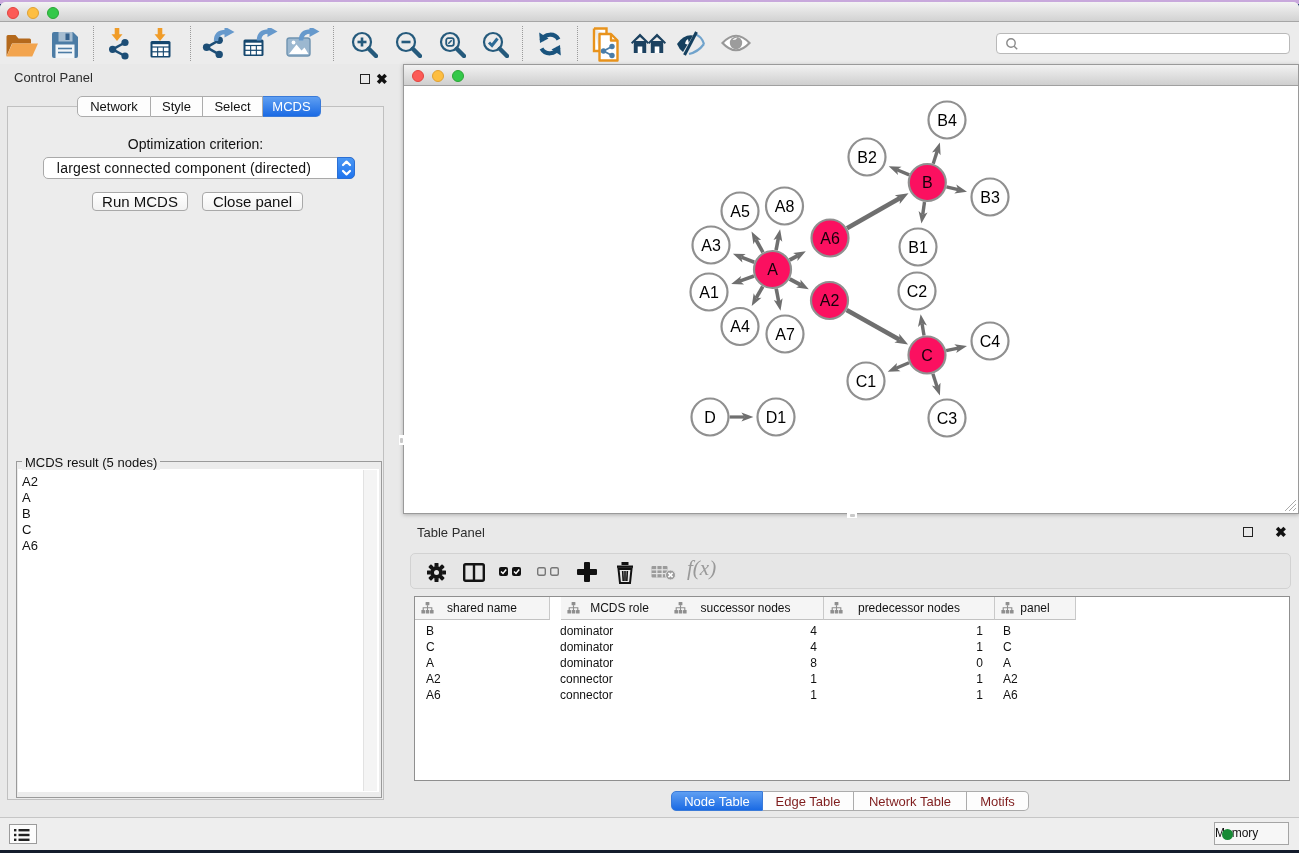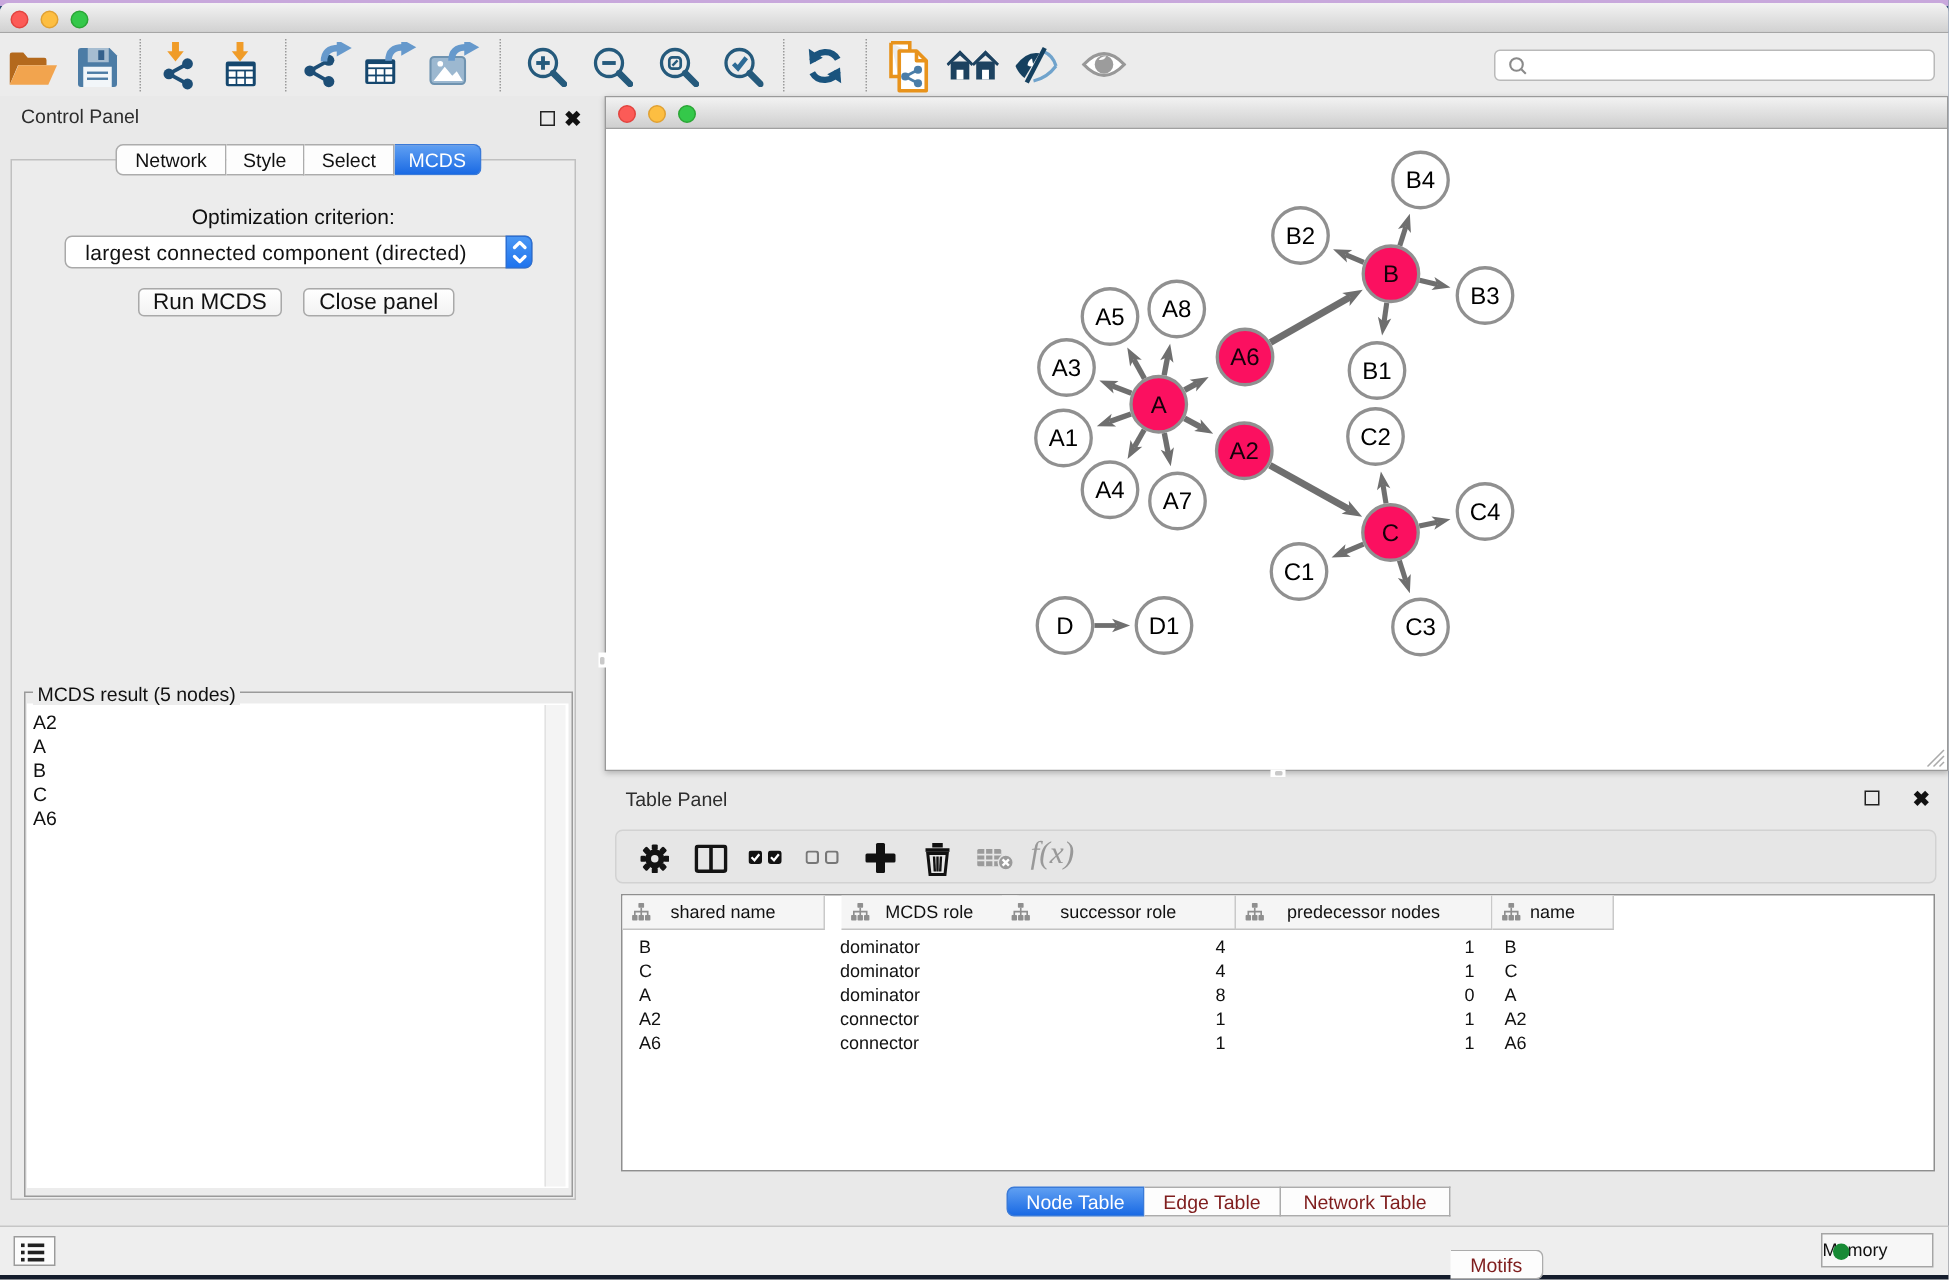--- a/index.html
+++ b/index.html
@@ -450,39 +450,39 @@
         <path d="M6.5 3.2 L6.5 8 M2.2 8 L2.2 5.7 L10.8 5.7 L10.8 8" stroke="#8f8f8f" fill="none" stroke-width="1.1"></path>
       </svg><span>MCDS role</span></div>
 <div class="th" style="left:253px;width:156px;"><svg width="13" height="12" viewBox="0 0 13 12" style="position:absolute;left:6px;top:5px;">
         <g fill="#8f8f8f">
           <rect x="4.6" y="0" width="3.8" height="3.2" rx="0.5"></rect>
           <rect x="0.4" y="8" width="3.6" height="3.6" rx="0.5"></rect>
           <rect x="4.7" y="8" width="3.6" height="3.6" rx="0.5"></rect>
           <rect x="9" y="8" width="3.6" height="3.6" rx="0.5"></rect>
         </g>
         <path d="M6.5 3.2 L6.5 8 M2.2 8 L2.2 5.7 L10.8 5.7 L10.8 8" stroke="#8f8f8f" fill="none" stroke-width="1.1"></path>
-      </svg><span>successor role</span></div>
+      </svg><span>successor nodes</span></div>
 <div class="th" style="left:409px;width:171px;"><svg width="13" height="12" viewBox="0 0 13 12" style="position:absolute;left:6px;top:5px;">
         <g fill="#8f8f8f">
           <rect x="4.6" y="0" width="3.8" height="3.2" rx="0.5"></rect>
           <rect x="0.4" y="8" width="3.6" height="3.6" rx="0.5"></rect>
           <rect x="4.7" y="8" width="3.6" height="3.6" rx="0.5"></rect>
           <rect x="9" y="8" width="3.6" height="3.6" rx="0.5"></rect>
         </g>
         <path d="M6.5 3.2 L6.5 8 M2.2 8 L2.2 5.7 L10.8 5.7 L10.8 8" stroke="#8f8f8f" fill="none" stroke-width="1.1"></path>
       </svg><span>predecessor nodes</span></div>
 <div class="th" style="left:580px;width:81px;"><svg width="13" height="12" viewBox="0 0 13 12" style="position:absolute;left:6px;top:5px;">
         <g fill="#8f8f8f">
           <rect x="4.6" y="0" width="3.8" height="3.2" rx="0.5"></rect>
           <rect x="0.4" y="8" width="3.6" height="3.6" rx="0.5"></rect>
           <rect x="4.7" y="8" width="3.6" height="3.6" rx="0.5"></rect>
           <rect x="9" y="8" width="3.6" height="3.6" rx="0.5"></rect>
         </g>
         <path d="M6.5 3.2 L6.5 8 M2.2 8 L2.2 5.7 L10.8 5.7 L10.8 8" stroke="#8f8f8f" fill="none" stroke-width="1.1"></path>
-      </svg><span>name</span></div>
+      </svg><span>panel</span></div>
 <div class="trow" style="left:11px;top:26px;">B</div>
 <div class="trow" style="left:145px;top:26px;">dominator</div>
 <div class="trow" style="left:302px;top:26px;width:100px;text-align:right;">4</div>
 <div class="trow" style="left:468px;top:26px;width:100px;text-align:right;">1</div>
 <div class="trow" style="left:588px;top:26px;">B</div>
 <div class="trow" style="left:11px;top:42px;">C</div>
 <div class="trow" style="left:145px;top:42px;">dominator</div>
 <div class="trow" style="left:302px;top:42px;width:100px;text-align:right;">4</div>
 <div class="trow" style="left:468px;top:42px;width:100px;text-align:right;">1</div>
 <div class="trow" style="left:588px;top:42px;">C</div>
@@ -499,21 +499,21 @@
 <div class="trow" style="left:11px;top:90px;">A6</div>
 <div class="trow" style="left:145px;top:90px;">connector</div>
 <div class="trow" style="left:302px;top:90px;width:100px;text-align:right;">1</div>
 <div class="trow" style="left:468px;top:90px;width:100px;text-align:right;">1</div>
 <div class="trow" style="left:588px;top:90px;">A6</div>
 </div>
 <div class="tabs2">
   <div class="tab2 sel" style="width:92px;">Node Table</div>
     <div class="tab2" style="width:91px;">Edge Table</div>
     <div class="tab2" style="width:113px;">Network Table</div>
-    <div class="tab2 last" style="width:62px;margin-top:42px;">Motifs</div>
+    <div class="tab2 last" style="width:62px;">Motifs</div>
 </div>
 
 <div class="abs" id="statusbar"></div>
 <div class="abs" id="listbtn">
     <svg width="18" height="16" viewBox="0 0 18 16" style="position:absolute;left:3px;top:2px;">
       <g fill="#222">
         <rect x="1" y="2" width="2.4" height="2.4"></rect>
         <rect x="1" y="6.8" width="2.4" height="2.4"></rect>
         <rect x="1" y="11.6" width="2.4" height="2.4"></rect>
         <rect x="5.5" y="2" width="11" height="2.4"></rect>

